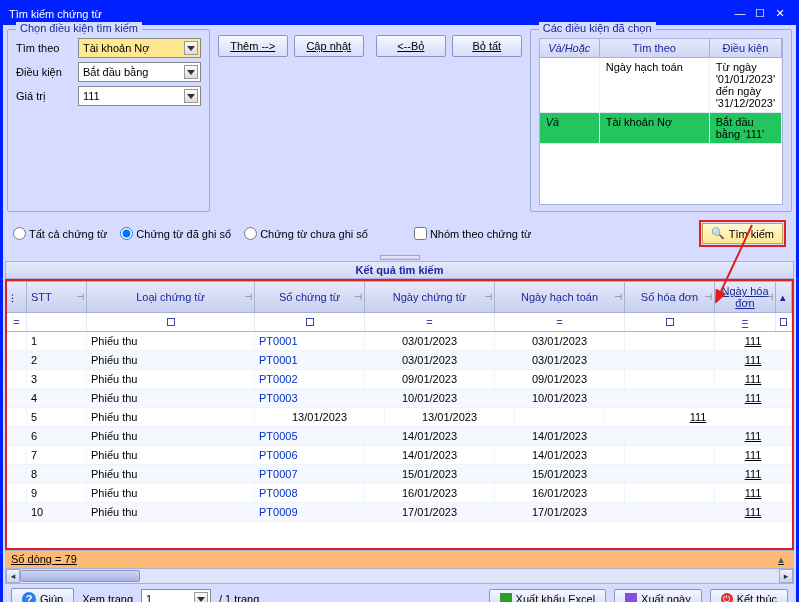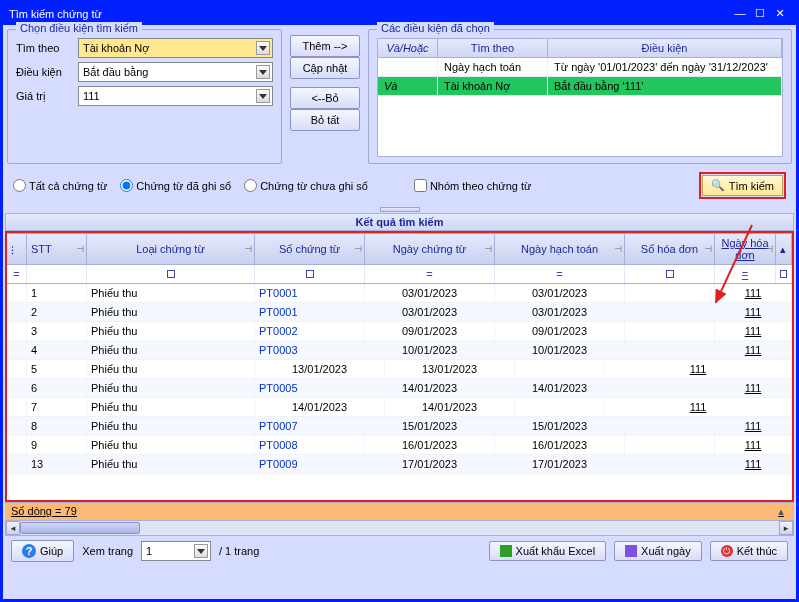--- a/index.html
+++ b/index.html
@@ -12,21 +12,21 @@
 .top-area { display: flex; gap: 4px; padding: 2px; }
 .group { border: 1px solid #a0a8d0; border-radius: 2px; padding: 8px 8px 6px 8px; position: relative; background: #d6dcff; }
 .group-title { position: absolute; top: -8px; left: 8px; background: #d6dcff; padding: 0 4px; color: #1a2899; font-weight: normal; }
 .search-cond { width: 275px; }
 .row { display: flex; align-items: center; margin-bottom: 4px; }
 .row label { width: 62px; color: #000; }
 .select, .input { flex: 1; background: #fff; border: 1px solid #888; height: 20px; padding: 1px 4px; display: flex; align-items: center; }
 .select { position: relative; }
 .caret { position: absolute; right: 2px; top: 2px; width: 14px; height: 14px; background: linear-gradient(#fdfdfd,#dcdcdc); border: 1px solid #999; display: flex; align-items: center; justify-content: center; }
 .caret::after { content: ""; border-left: 4px solid transparent; border-right: 4px solid transparent; border-top: 5px solid #333; }
-.btn-col { display: flex; flex-direction: column; gap: 0; padding: 6px 4px; }
+.btn-col { display: flex; gap: 6px; padding: 6px 4px; text-decoration: underline; }
 .btn { width: 70px; height: 22px; background: linear-gradient(#f5f6ff,#d8ddf7); border: 1px solid #8a94c8; border-radius: 2px; text-align: center; line-height: 20px; cursor: pointer; color: #000; }
 .conds-chosen { flex: 1; }
 .ct { border: 1px solid #a8b0d8; background: #fff; }
 .ct-hdr { display: flex; background: linear-gradient(#e6e9fb,#d0d7f5); border-bottom: 1px solid #a8b0d8; }
 .ct-hdr div { padding: 3px 6px; border-right: 1px solid #a8b0d8; text-align: center; color: #1a2899; }
 .ct-row { display: flex; border-bottom: 1px solid #e4e7f7; }
 .ct-row div { padding: 3px 6px; border-right: 1px solid #f0f2fb; }
 .ct-row.sel { background: #22c55e; }
 .c1 { width: 60px; font-style: italic; } .c2 { width: 110px; } .c3 { flex: 1; }
 .radio-row { padding: 6px 8px; display: flex; align-items: center; gap: 13px; }
@@ -276,20 +276,21 @@
             <div class="gc gc3"><a class="doc">PT0005</a></div>
             <div class="gc gc4">14/01/2023</div>
             <div class="gc gc5">14/01/2023</div>
             <div class="gc gc6"></div>
             <div class="gc gc7 last">111</div>
           </div>
           <div class="grow">
             <div class="gc gc0"></div>
             <div class="gc gc1">7</div>
             <div class="gc gc2">Phiếu thu</div>
+            <div class="gc gc3"><a class="doc">PT0006</a></div>
             <div class="gc gc4">14/01/2023</div>
             <div class="gc gc5">14/01/2023</div>
             <div class="gc gc6"></div>
             <div class="gc gc7 last">111</div>
           </div>
           <div class="grow alt">
             <div class="gc gc0"></div>
             <div class="gc gc1">8</div>
             <div class="gc gc2">Phiếu thu</div>
             <div class="gc gc3"><a class="doc">PT0007</a></div>
@@ -303,21 +304,21 @@
             <div class="gc gc1">9</div>
             <div class="gc gc2">Phiếu thu</div>
             <div class="gc gc3"><a class="doc">PT0008</a></div>
             <div class="gc gc4">16/01/2023</div>
             <div class="gc gc5">16/01/2023</div>
             <div class="gc gc6"></div>
             <div class="gc gc7 last">111</div>
           </div>
           <div class="grow alt">
             <div class="gc gc0"></div>
-            <div class="gc gc1">13</div>
+            <div class="gc gc1">10</div>
             <div class="gc gc2">Phiếu thu</div>
             <div class="gc gc3"><a class="doc">PT0009</a></div>
             <div class="gc gc4">17/01/2023</div>
             <div class="gc gc5">17/01/2023</div>
             <div class="gc gc6"></div>
             <div class="gc gc7 last">111</div>
           </div>
         </div>
     </div>
 

